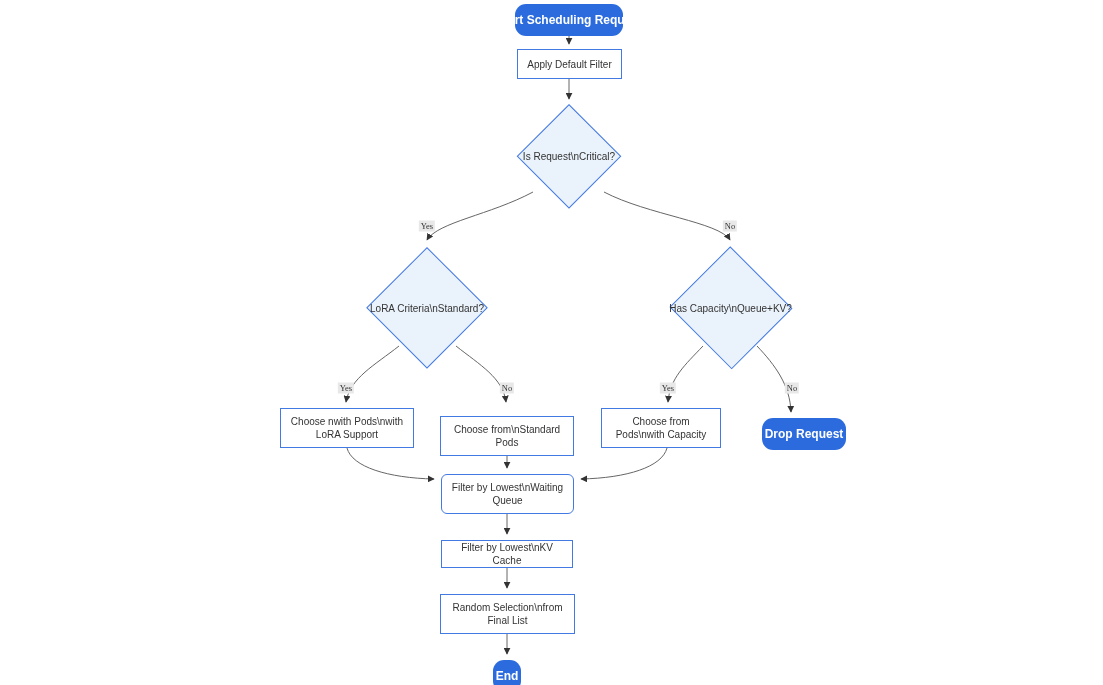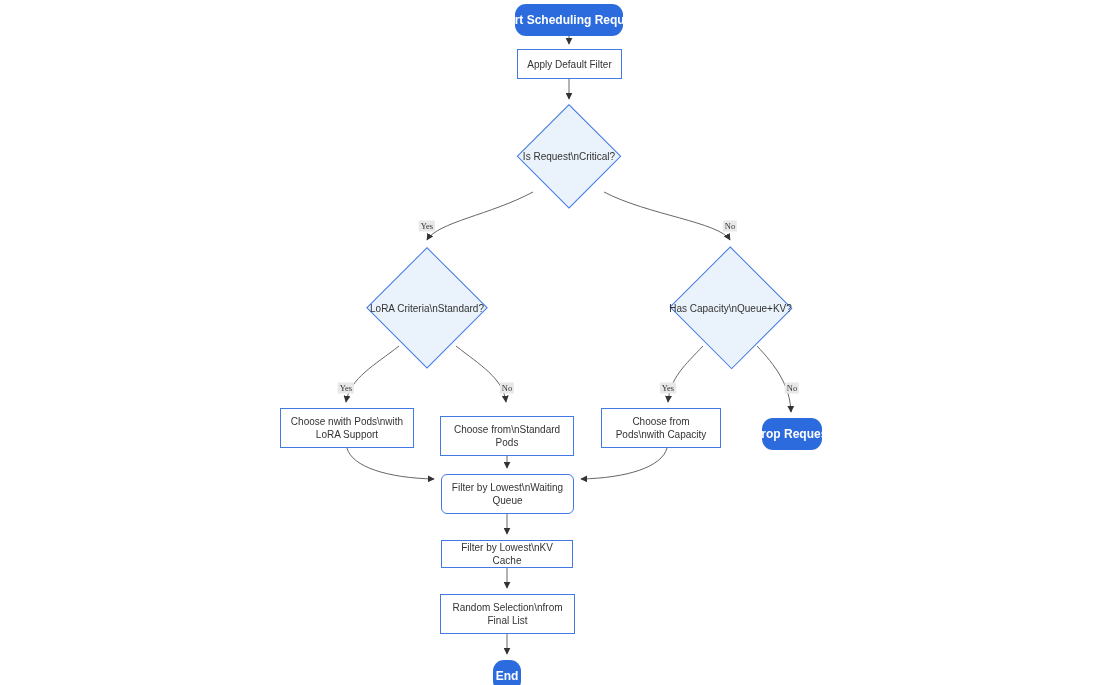--- a/index.html
+++ b/index.html
@@ -86,21 +86,21 @@
 
   
   .n-start          { left: 515px; top: 4px;   width: 108px; height: 21px; }
   .n-apply          { left: 517px; top: 49px;  width: 105px; height: 30px; }
   .n-critical       { left: 517px; top: 104px; width: 104px; height: 104px; }
   .n-lora           { left: 366px; top: 247px; width: 122px; height: 122px; }
   .n-capacity       { left: 668px; top: 247px; width: 125px; height: 122px; }
   .n-choose-lora    { left: 280px; top: 408px; width: 134px; height: 40px; }
   .n-choose-standard{ left: 440px; top: 408px; width: 134px; height: 40px; margin-top: 8px; }
   .n-choose-capacity{ left: 601px; top: 408px; width: 120px; height: 40px; justify-content: flex-end; }
-  .n-drop           { left: 762px; top: 418px; width: 60px;  height: 20px; }
+  .n-drop           { left: 762px; top: 418px; width: 84px;  height: 20px; }
   .n-filter-queue   { left: 441px; top: 474px; width: 133px; height: 40px; border-radius: 6px; }
   .n-filter-kv      { left: 441px; top: 540px; width: 132px; height: 28px; }
   .n-random         { left: 440px; top: 594px; width: 135px; height: 40px; }
   .n-end            { left: 493px; top: 660px; width: 28px;  height: 21px; }
 
   
   .l-critical-yes { left: 427px; top: 226px; }
   .l-critical-no  { left: 730px; top: 226px; }
   .l-lora-yes     { left: 346px; top: 388px; }
   .l-lora-no      { left: 507px; top: 388px; }

